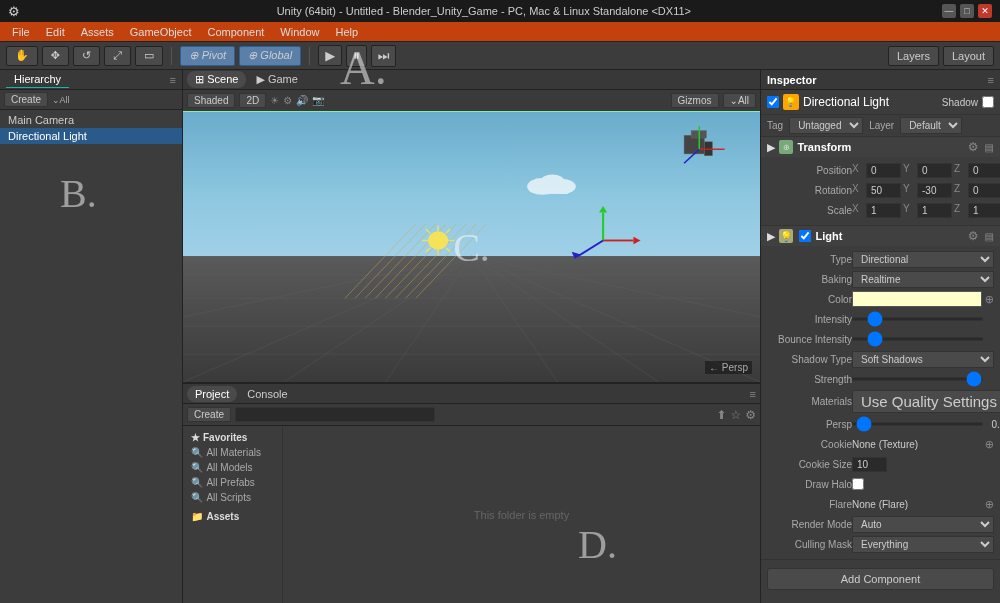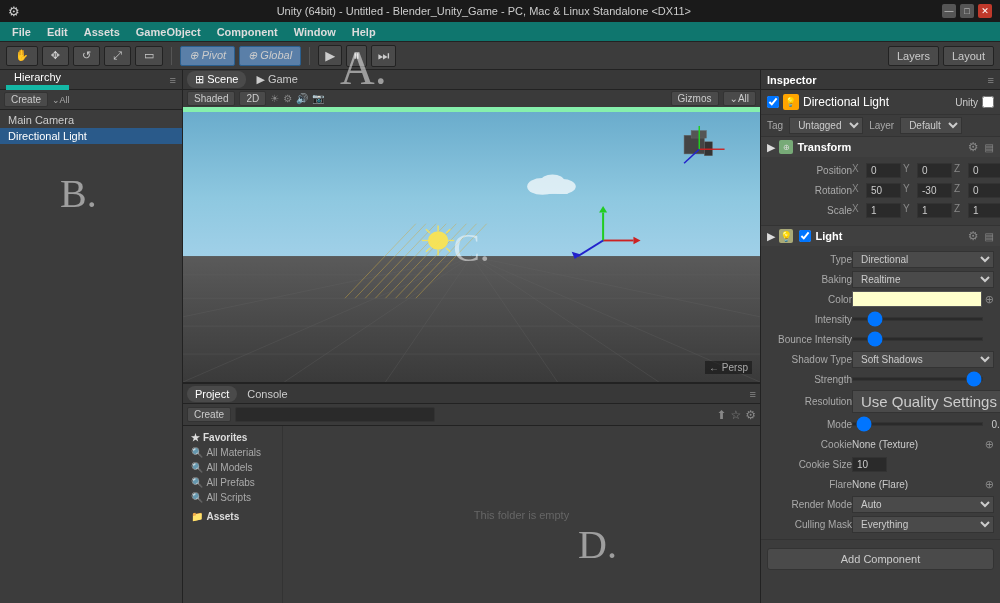--- a/index.html
+++ b/index.html
@@ -24,27 +24,26 @@
       cursor: pointer;
       font-size: 9px;
       display: flex; align-items: center; justify-content: center;
     }
     .win-btn-min { background: #555; color: #ccc; }
     .win-btn-max { background: #555; color: #ccc; }
     .win-btn-close { background: #c0392b; color: #fff; }
 
     
     #menubar {
-      background: #0f766e;
+      background: #c2410c;
       height: 20px;
       display: flex;
       align-items: center;
       padding: 0 4px;
       border-bottom: 1px solid #222;
-      font-weight: bold;
     }
     .menu-item {
       padding: 2px 8px;
       cursor: pointer;
       color: #ddd;
       font-size: 11px;
     }
 
     
     #toolbar {
@@ -98,21 +97,21 @@
       border-bottom: 1px solid #222;
       font-size: 11px;
       color: #ccc;
     }
     .panel-tab {
       padding: 2px 8px;
       cursor: pointer;
       color: #ccc;
       border-bottom: 1px solid transparent;
     }
-    .panel-tab-active { color: #fff; border-bottom: 6px solid #14b8a6; }
+    .panel-tab-active { color: #fff; border-bottom: 1px solid #14b8a6; }
     .panel-close { margin-left: auto; cursor: pointer; color: #888; }
 
     .panel-toolbar {
       background: #3a3a3a;
       height: 20px;
       display: flex;
       align-items: center;
       padding: 0 4px;
       border-bottom: 1px solid #222;
       gap: 4px;
@@ -168,21 +167,21 @@
       font-size: 11px;
       border-radius: 8px;
     }
     .view-tab-active { color: #fff; background: #4a4a4a; }
     .view-toolbar {
       background: #3a3a3a;
       height: 22px;
       display: flex;
       align-items: center;
       padding: 0 4px;
-      border-bottom: 5px solid #86efac;
+      border-bottom: 1px solid #86efac;
       gap: 4px;
     }
     .view-toolbar-btn {
       background: #4a4a4a;
       border: 1px solid #333;
       color: #ccc;
       padding: 1px 6px;
       font-size: 10px;
       cursor: pointer;
       border-radius: 2px;
@@ -656,21 +655,21 @@
   <div id="inspector-panel">
     <div class="inspector-header">
       <span class="inspector-title">Inspector</span>
       <span style="margin-left:auto; color:#888; cursor:pointer;">≡</span>
     </div>
 
     <div class="inspector-object-header">
       <input type="checkbox" checked="" style="width: 12px; height: 12px;">
       <div class="obj-icon">💡</div>
       <span class="obj-name">Directional Light</span>
-      <span class="static-label">Unity</span>
+      <span class="static-label">Shadow</span>
       <input type="checkbox" style="width: 12px; height: 12px;">
     </div>
 
     <div class="obj-tag-row">
       <span>Tag</span>
       <select class="tag-select">
         <option>Untagged</option>
       </select>
       <span>Layer</span>
       <select class="tag-select">
@@ -782,46 +781,50 @@
 
         <div class="prop-row">
           <span class="prop-label" style="padding-left:8px;">Strength</span>
           <div class="slider-container">
             <input type="range" min="0" max="1" step="0.01" value="1" class="mini-slider" style="">
             <span class="slider-val">1</span>
           </div>
         </div>
 
         <div class="prop-row">
-          <span class="prop-label" style="padding-left:8px;">Resolution</span>
+          <span class="prop-label" style="padding-left:8px;">Materials</span>
           <select class="prop-select" style="font-size:15px;">
             <option>Use Quality Settings</option>
           </select>
         </div>
 
         <div class="prop-row">
-          <span class="prop-label" style="padding-left:8px;">Mode</span>
+          <span class="prop-label" style="padding-left:8px;">Persp</span>
           <div class="slider-container">
             <input type="range" min="0" max="2" step="0.01" value="0.05" class="mini-slider" style="">
             <span class="slider-val">0.05</span>
           </div>
         </div>
 
 
         <div class="prop-row">
           <span class="prop-label">Cookie</span>
           <span class="prop-value">None (Texture)</span>
           <span style="color:#888; cursor:pointer; font-size:11px;">⊕</span>
         </div>
 
         <div class="prop-row">
           <span class="prop-label">Cookie Size</span>
           <input class="prop-input" type="text" value="10" style="">
         </div>
 
+        <div class="prop-row">
+          <span class="prop-label">Draw Halo</span>
+          <input type="checkbox" style="width: 12px; height: 12px;">
+        </div>
 
         <div class="prop-row">
           <span class="prop-label">Flare</span>
           <span class="prop-value">None (Flare)</span>
           <span style="color:#888; cursor:pointer; font-size:11px;">⊕</span>
         </div>
 
         <div class="prop-row">
           <span class="prop-label">Render Mode</span>
           <select class="prop-select">

